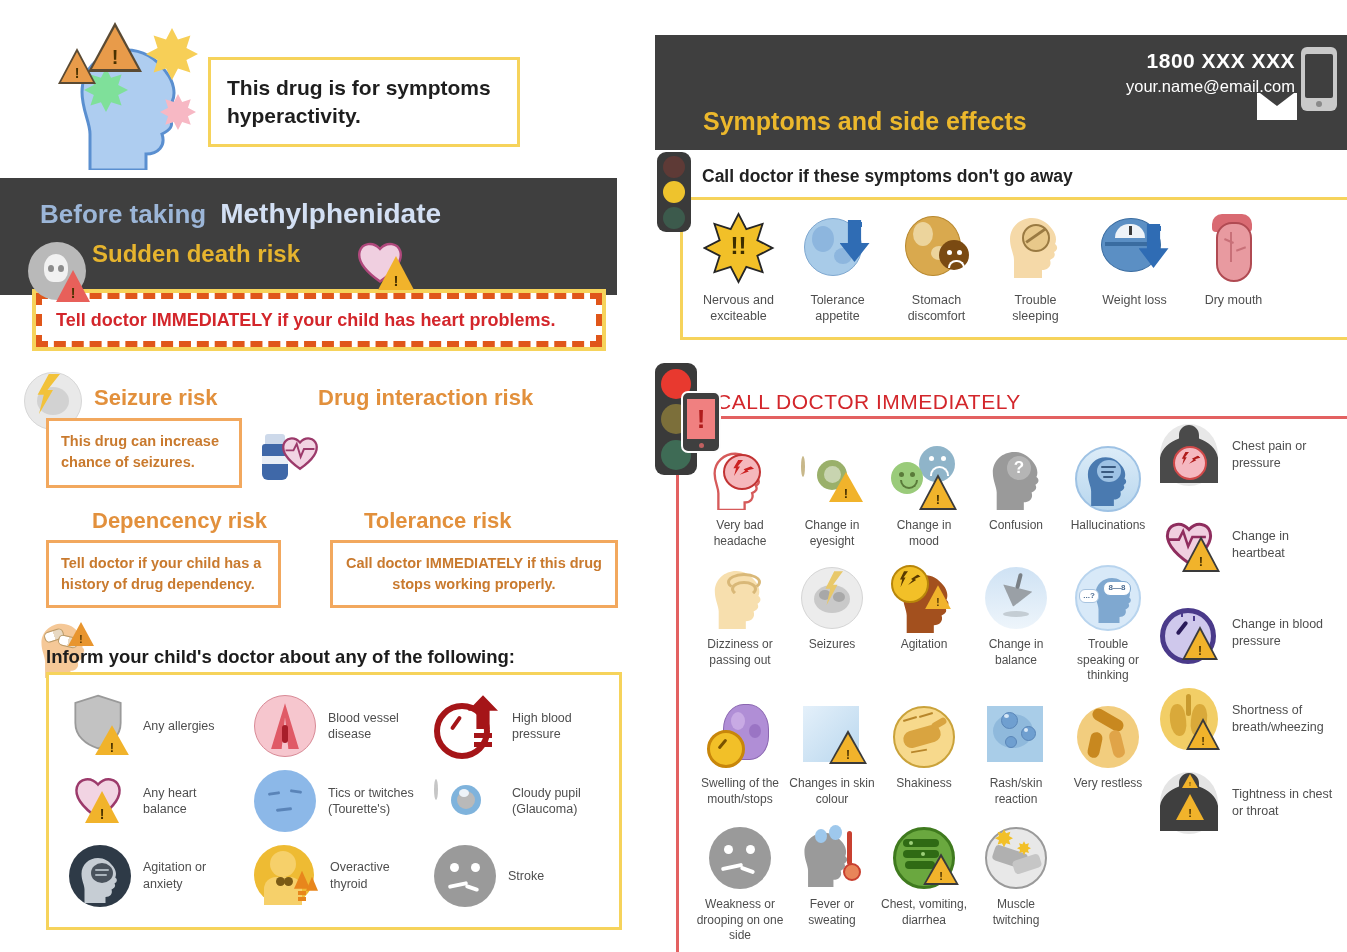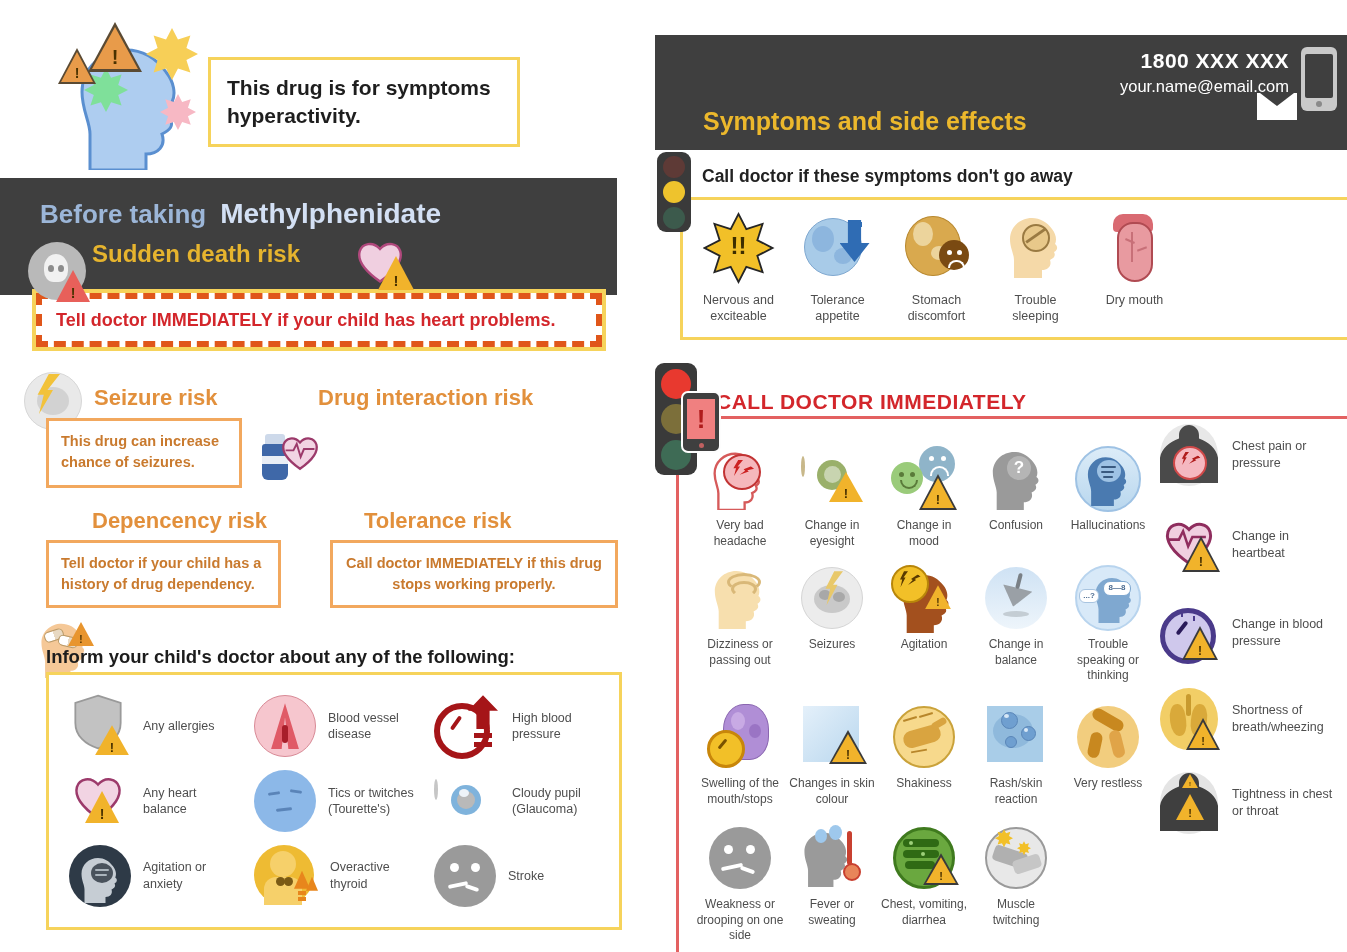--- a/index.html
+++ b/index.html
@@ -51,21 +51,21 @@
 
   .inform-title{left:46px;top:646px;font-size:18.5px;font-weight:700;color:#1c1c1c;}
   .inform-box{left:46px;top:672px;width:576px;height:258px;border:3px solid #f6d35b;background:#fff;
     display:grid;grid-template-columns:185px 180px 190px;grid-template-rows:1fr 1fr 1fr;
     padding:14px 6px 14px 20px;}
   .inf-item{display:flex;align-items:center;gap:12px;}
   .inf-lab{font-size:12.5px;color:#4e4e4e;line-height:1.3;width:96px;}
 
   
   .right-banner{left:655px;top:35px;width:692px;height:115px;background:#3f3f3f;}
-  .contact{position:absolute;right:58px;top:14px;text-align:right;color:#fff;}
+  .contact{position:absolute;right:52px;top:14px;text-align:right;color:#fff;}
   .contact .phone{font-size:21px;font-weight:700;letter-spacing:.5px;}
   .contact .email{font-size:16.5px;margin-top:4px;}
   .icon-phone{position:absolute;right:10px;top:12px;width:36px;height:64px;background:#c9c9c9;border-radius:6px;}
   .icon-phone::before{content:"";position:absolute;left:4px;right:4px;top:7px;bottom:13px;background:#3f3f3f;border-radius:2px;}
   .icon-phone::after{content:"";position:absolute;left:50%;bottom:4px;width:6px;height:6px;margin-left:-3px;background:#8a8a8a;border-radius:50%;}
   .icon-mail{position:absolute;right:50px;top:58px;width:40px;height:27px;background:#fff;}
   .icon-mail::before{content:"";position:absolute;left:3px;top:0;border-left:17px solid transparent;border-right:17px solid transparent;border-top:13px solid #3f3f3f;}
   .symptoms-title{position:absolute;left:48px;bottom:14px;font-size:25px;font-weight:800;color:#ecb82c;}
 
   .tl{position:absolute;background:#3a3a3a;border-radius:9px;display:flex;flex-direction:column;
@@ -79,21 +79,21 @@
       font-weight:800;color:#b01c1c;font-size:26px;}
   .tl-phone::after{content:"";position:absolute;left:50%;bottom:3px;width:5px;height:5px;margin-left:-2px;background:#c06060;border-radius:50%;}
 
   .mild-heading{left:702px;top:166px;font-size:17.5px;font-weight:600;color:#222;}
   .mild-box{left:680px;top:197px;width:690px;height:143px;border:3px solid #f6d35b;background:#fff;
     display:flex;padding:10px 0 0 6px;}
   .m-cell{width:99px;display:flex;flex-direction:column;align-items:center;}
   .m-ico{position:relative;width:72px;height:74px;}
   .m-lab{font-size:12.5px;color:#4e4e4e;text-align:center;line-height:1.3;margin-top:8px;width:86px;}
 
-  .urgent-heading{left:716px;top:390px;font-size:21px;font-weight:700;color:#d3262b;letter-spacing:.5px;}
+  .urgent-heading{left:716px;top:390px;font-size:21px;font-weight:400;color:#d3262b;letter-spacing:.5px;}
   .urgent-hline{left:700px;top:416px;width:647px;height:3px;background:#e36161;}
   .urgent-vline{left:676px;top:468px;width:3px;height:484px;background:#e36161;}
 
   .urgent-grid{left:694px;top:434px;width:478px;}
   .u-row{display:flex;}
   .u-cell{width:92px;display:flex;flex-direction:column;align-items:center;}
   .u-ico{position:relative;width:66px;height:66px;}
   .u-lab{font-size:12px;color:#4e4e4e;text-align:center;line-height:1.3;margin-top:6px;width:88px;}
 
   .urgent-side{left:1160px;top:424px;width:186px;}
@@ -355,20 +355,31 @@
       <span class="m-ico" data-name="no-sleep-head-icon">
         <svg class="sv abs" viewBox="0 0 64 64" style="left:4px;top:4px;width:64px;height:64px">
             <use href="#p-head" fill="#f5d9a8" transform="scale(-1,1) translate(-64,0)"></use>
           </svg>
         <span class="circ abs" style="left:22px;top:14px;width:24px;height:24px;background:#e8c88a;border:2px solid #9a7a42"></span>
         <span class="abs" style="left:24px;top:24px;width:24px;height:3px;background:#9a7a42;transform:rotate(-35deg)"></span>
       </span>
       <span class="m-lab" data-name="symptom-label">Trouble sleeping</span>
     </div>
     <div class="m-cell" data-name="symptom-item">
+      <span class="m-ico" data-name="scale-down-icon">
+        <span class="abs circ" style="left:2px;top:8px;width:58px;height:52px;background:#5b8fc4;border:1px solid #3a6ca0"></span>
+        <span class="abs" style="left:16px;top:14px;width:30px;height:14px;background:#eef3f8;border-radius:15px 15px 0 0"></span>
+        <span class="abs" style="left:30px;top:16px;width:3px;height:9px;background:#3a3a3a"></span>
+        <span class="abs" style="left:6px;top:32px;width:50px;height:4px;background:#3a6ca0"></span>
+        <span class="arrow-dn" style="left:40px;top:14px;width:30px;height:44px"></span>
+        <span class="abs" style="left:48px;top:16px;width:14px;height:5px;background:#2f6cb4"></span>
+      </span>
+      <span class="m-lab" data-name="symptom-label">Weight loss</span>
+    </div>
+    <div class="m-cell" data-name="symptom-item">
       <span class="m-ico" data-name="dry-tongue-icon">
         <span class="abs" style="left:14px;top:4px;width:40px;height:18px;background:#d96a72;border-radius:10px 10px 4px 4px"></span>
         <span class="abs" style="left:18px;top:12px;width:32px;height:56px;background:#e89aa0;border:2px solid #b04a52;border-radius:16px 16px 18px 18px"></span>
         <span class="abs" style="left:32px;top:22px;width:2px;height:30px;background:#c87078"></span>
         <span class="abs" style="left:26px;top:30px;width:10px;height:2px;background:#c87078;transform:rotate(24deg)"></span>
         <span class="abs" style="left:38px;top:38px;width:10px;height:2px;background:#c87078;transform:rotate(-20deg)"></span>
       </span>
       <span class="m-lab" data-name="symptom-label">Dry mouth</span>
     </div>
   </div>

